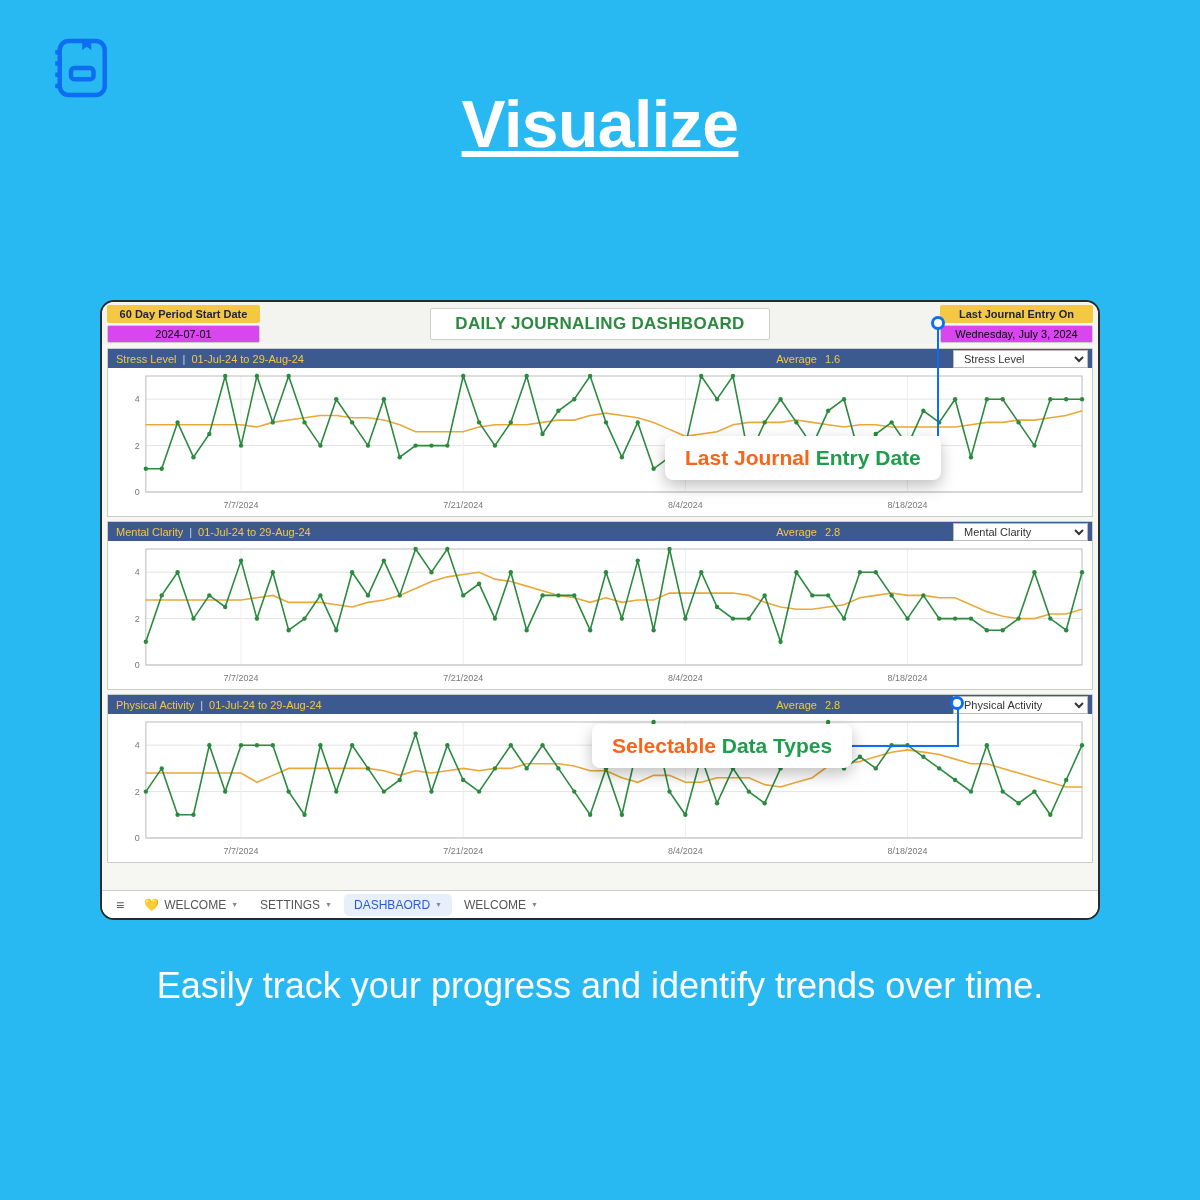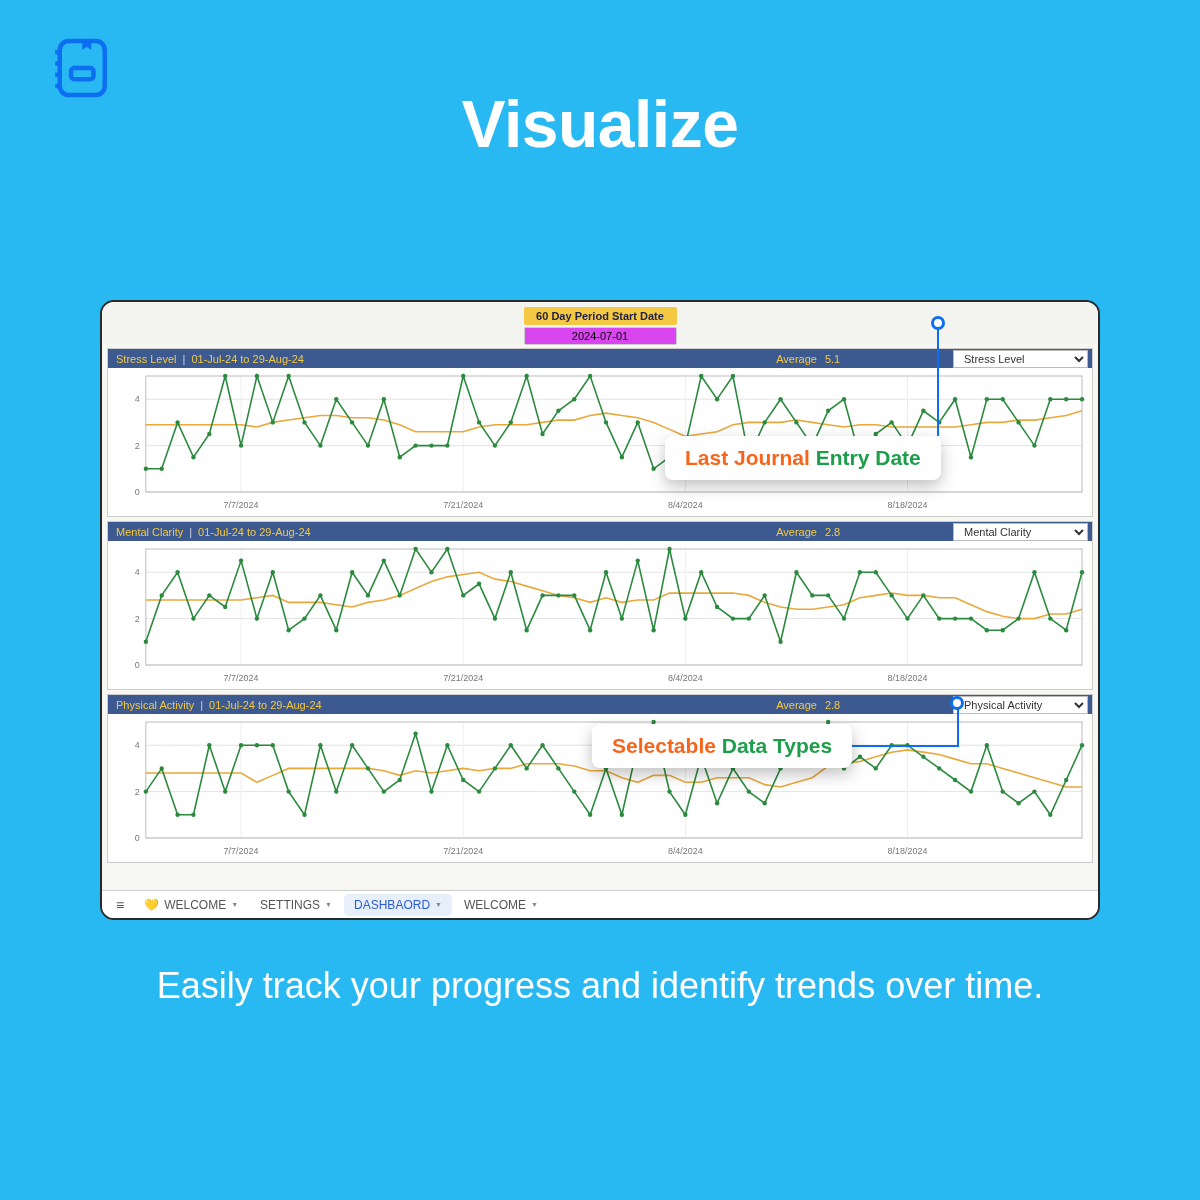--- a/index.html
+++ b/index.html
@@ -27,20 +27,21 @@
   }
   .logo svg{width:100%;height:100%;}
   h1.title{
     color:var(--white);
     font-weight:700;
     font-size:66px;
     text-align:center;
     margin:88px 0 0 0;
     line-height:1.1;
     letter-spacing:-0.5px;
+    text-decoration:underline;
   }
   .subtitle{
     color:var(--white);
     text-align:center;
     font-size:36px;
     font-weight:400;
     margin-top:46px;
     line-height:1.25;
   }
   .window{
@@ -51,21 +52,20 @@
     border-radius:14px;
     overflow:hidden;
   }
   .header-row{
     display:flex;
     align-items:center;
     gap:8px;
     padding:5px 5px 3px 5px;
     height:42px;
     background:#f3f3ef;
-    flex-direction:column;
   }
   .pill{
     background:var(--gold);
     color:#224;
     font-size:11px;
     font-weight:600;
     padding:3px 10px;
     border-radius:2px;
     text-align:center;
     width:153px;
@@ -185,33 +185,38 @@
 </h1>
 
 <div class="window">
 
   <div class="header-row">
     <div class="stack">
       <div class="pill">60 Day Period Start Date</div>
       <div class="pill-value">2024-07-01</div>
     </div>
     <div class="flex-spacer"></div>
+    <div class="dash-title">DAILY JOURNALING DASHBOARD</div>
     <div class="flex-spacer"></div>
+    <div class="stack">
+      <div class="pill">Last Journal Entry On</div>
+      <div class="pill-value">Wednesday, July 3, 2024</div>
+    </div>
   </div>
 
   <div id="charts-container">
       <div class="chart-block">
     <div class="chart-head">
       <div class="title-area">
         <span>Stress Level</span>
         <span class="sep">|</span>
         <span class="range">01-Jul-24  to  29-Aug-24</span>
       </div>
       <span class="avg-label">Average</span>
-      <span class="avg-val">5.1</span>
+      <span class="avg-val">1.6</span>
       <span class="sel-label">Select Type</span>
       <select class="type-dd">
         <option>Stress Level</option>
       </select>
     </div>
     <div class="chart-surface">
       <svg viewBox="0 0 988 148" preserveAspectRatio="none">
             <line x1="38" y1="124" x2="978" y2="124" stroke="#e4e4e4" stroke-width="1"></line>
             <text x="32" y="127" font-size="9" fill="#777" text-anchor="end">0</text>
             <line x1="38" y1="77.6" x2="978" y2="77.6" stroke="#e4e4e4" stroke-width="1"></line>

